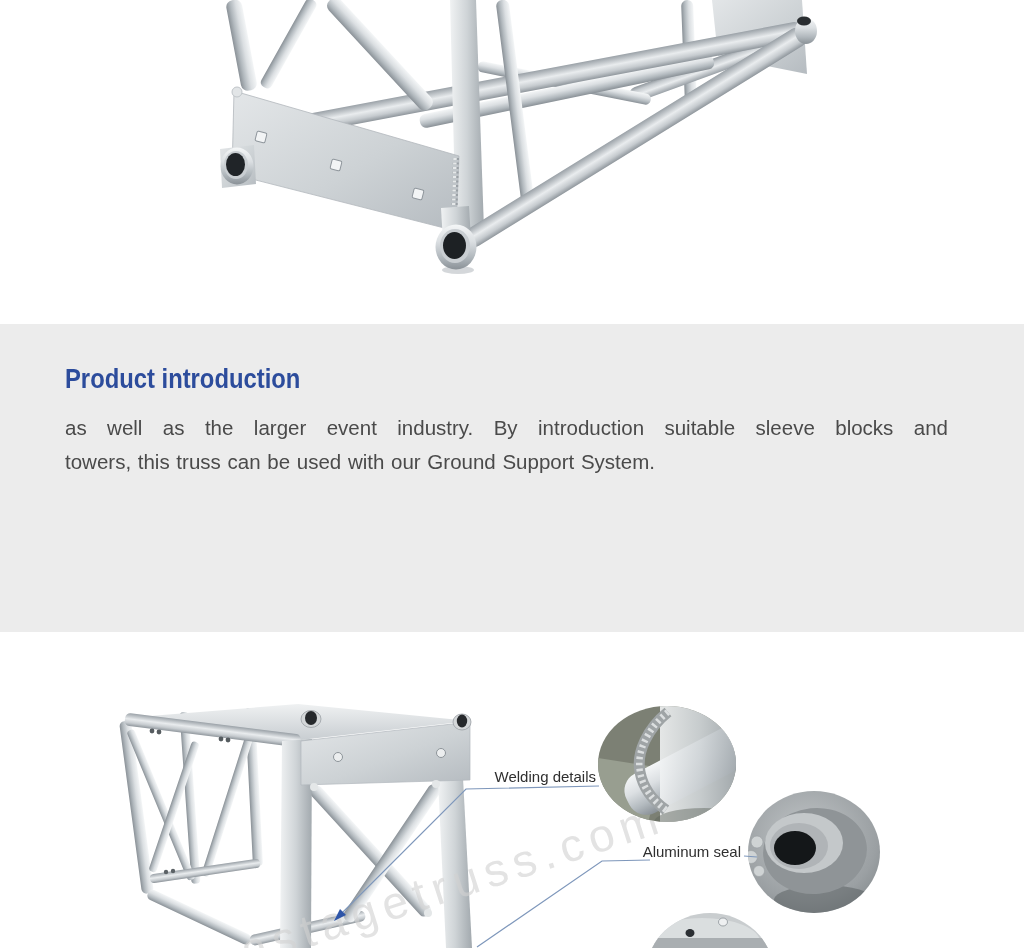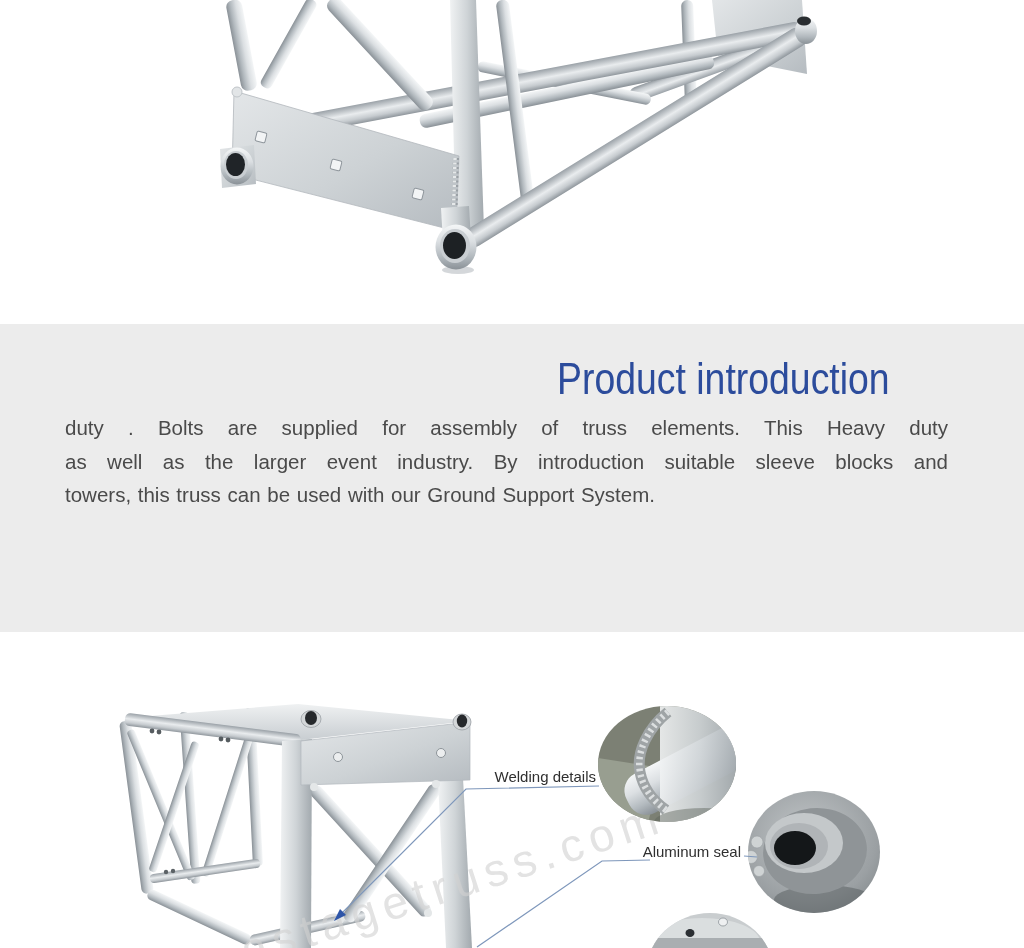--- a/index.html
+++ b/index.html
@@ -8,22 +8,22 @@
     background:#ffffff; overflow:hidden;
     font-family:"Liberation Sans", sans-serif;
   }
   .photo-top { display:block; width:1024px; height:324px; }
   .intro-band {
     box-sizing:border-box; width:1024px; height:308px;
     background:#ececec; padding:34px 76px 0 65px;
   }
   .intro-heading {
     margin:0; height:42px; line-height:42px;
-    font-size:44px; font-weight:400; color:#2c4c9c;
-    letter-spacing:0px; white-space:nowrap;text-align:right;
+    font-size:28px; font-weight:700; color:#2c4c9c;
+    letter-spacing:0px; white-space:nowrap;
   }
   .intro-heading .condense {
     display:inline-block; transform:scaleX(0.85); transform-origin:left center;
   }
   .intro-para { margin-top:11px; color:#4a4a4a; font-size:20.5px; }
   .intro-line {
     line-height:33.6px; text-align:justify; text-align-last:justify;
     word-spacing:1px;
   }
   .intro-line.first { text-indent:56px; }
@@ -119,21 +119,20 @@
         <ellipse cx="456" cy="247" rx="20.5" ry="22.5" fill="url(#gTube)"></ellipse>
         <ellipse cx="455" cy="246" rx="15" ry="17" fill="#c9ced2"></ellipse>
         <ellipse cx="454.5" cy="245.5" rx="11.5" ry="13.5" fill="#1d2124"></ellipse>
       </g>
     </g>
   </svg>
 
   <div class="intro-band">
     <h2 class="intro-heading"><span class="condense">Product introduction</span></h2>
     <div class="intro-para">
-      <div class="intro-line">duty . Bolts are supplied for assembly of truss elements. This Heavy duty</div>
       <div class="intro-line">as well as the larger event industry. By introduction suitable sleeve blocks and</div>
       <div class="intro-line last">towers, this truss can be used with our Ground Support System.</div>
     </div>
   </div>
 
   <svg class="photo-bottom" viewBox="0 632 1024 316" xmlns="http://www.w3.org/2000/svg">
     <defs>
       <clipPath id="clipWeld">
           <ellipse cx="667" cy="764" rx="69" ry="58"></ellipse>
         </clipPath>

